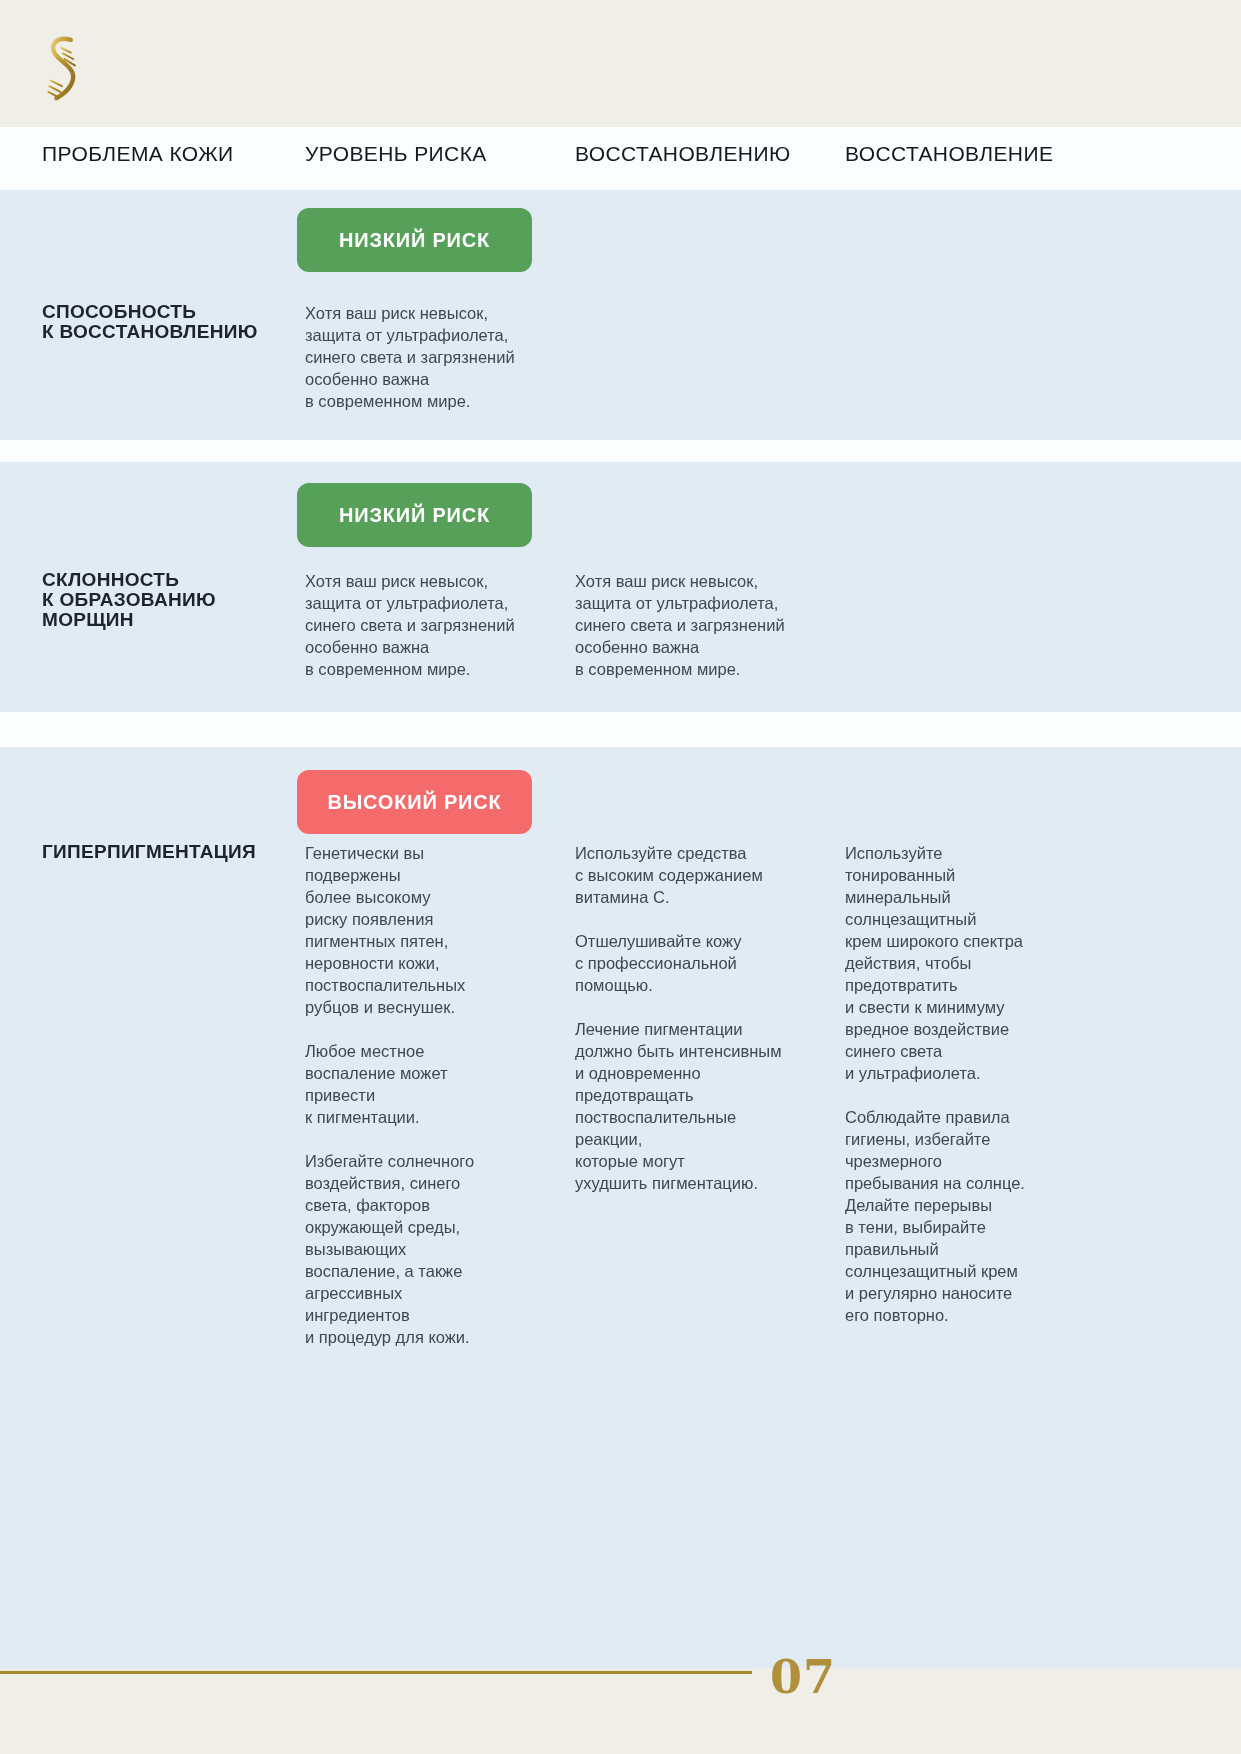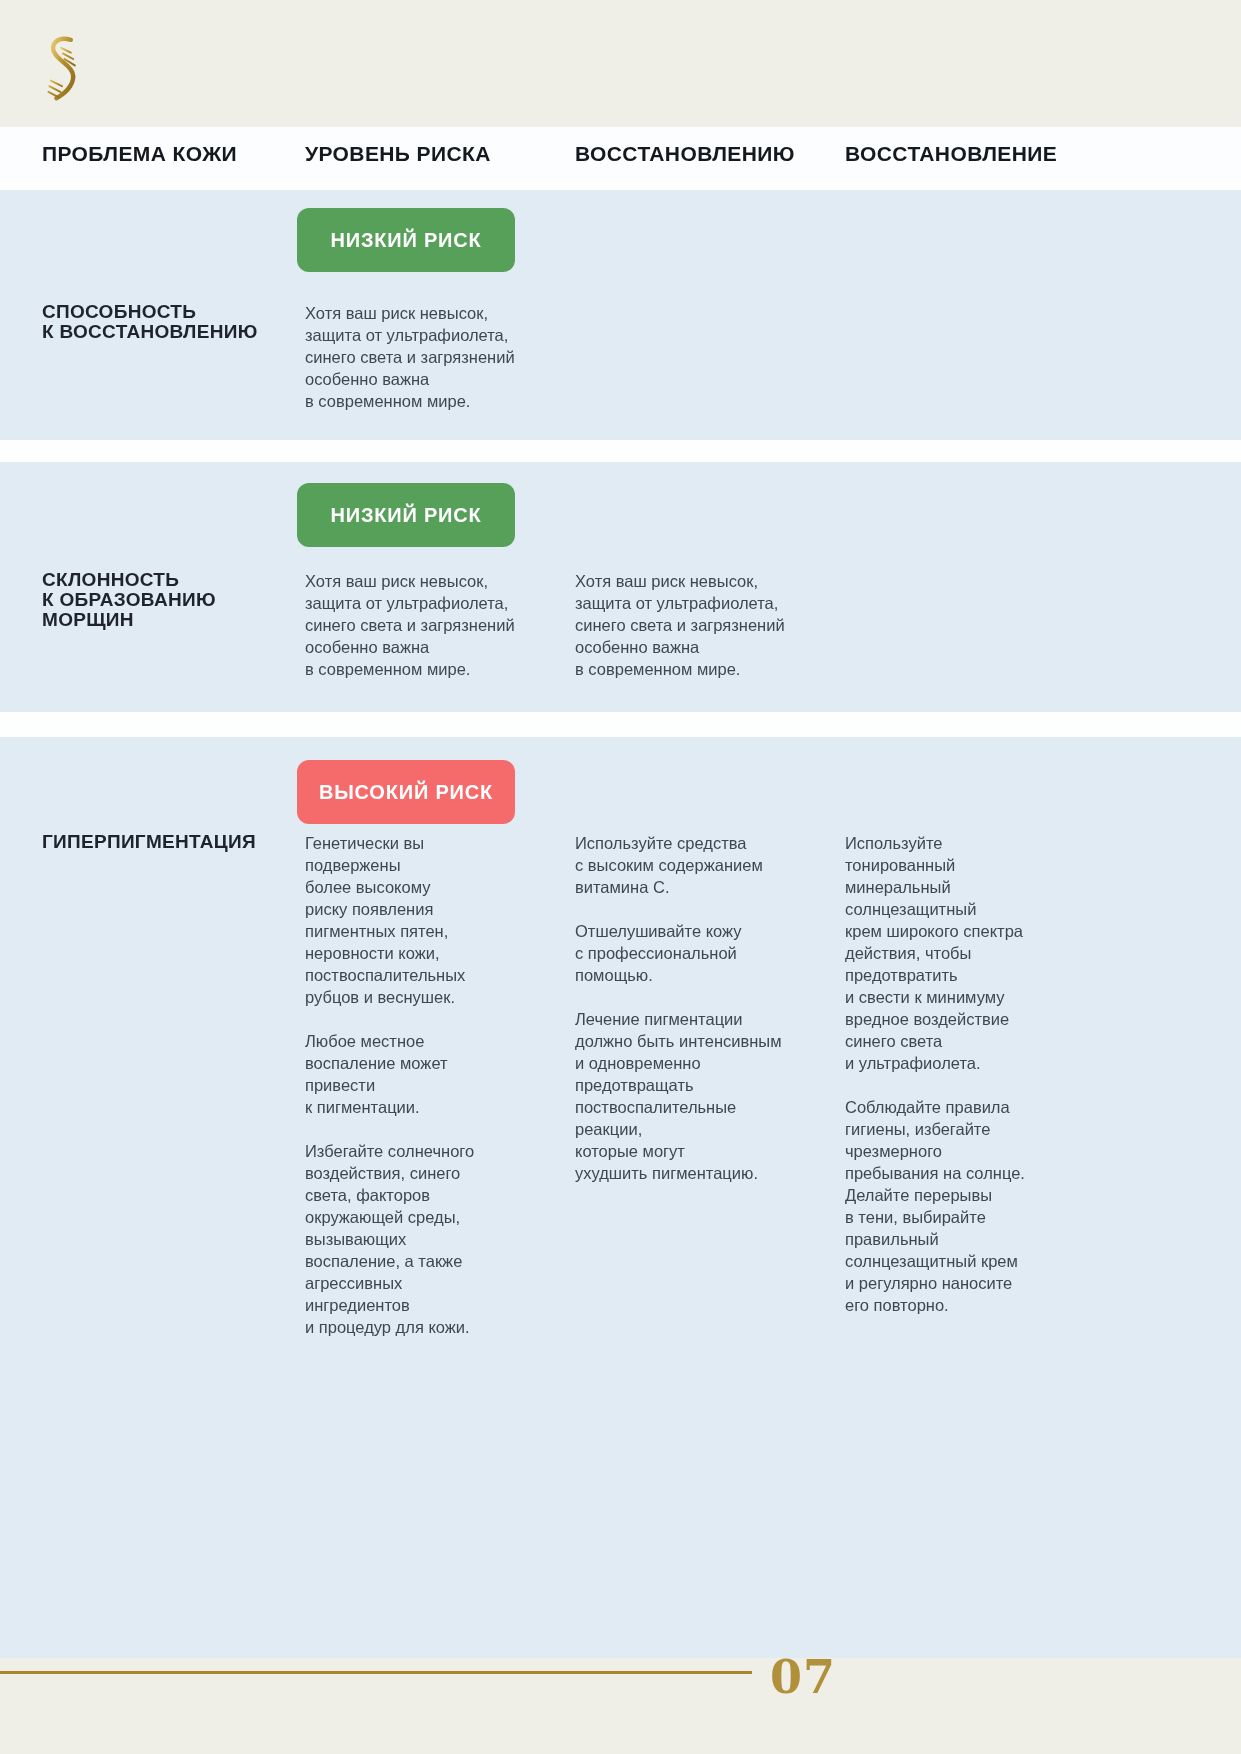--- a/index.html
+++ b/index.html
@@ -36,40 +36,40 @@
   .col-headers {
     height: 53px;
     background: #fbfdfe;
     display: grid;
     grid-template-columns: 263px 270px 270px 1fr;
     align-items: center;
     padding: 0 0 0 42px;
   }
   .col-headers .col-h {
     font-size: 21px;
-    font-weight: bold;
+    font-weight: normal;
     letter-spacing: 0.4px;
     color: #15181e;
     white-space: nowrap;
   }
 
   
   .card {
     position: relative;
     background: #e0ebf3;
     width: 1241px;
   }
   .card.c1 { margin-top: 10px; height: 250px; }
   .card.c2 { margin-top: 22px; height: 250px; }
-  .card.c3 { margin-top: 25px; height: 921px; }
+  .card.c3 { margin-top: 35px; height: 921px; }
 
   .badge {
     position: absolute;
     left: 297px;
-    width: 218px;
+    width: 235px;
     height: 64px;
     border-radius: 12px;
     display: flex;
     align-items: center;
     justify-content: center;
     color: #ffffff;
     font-size: 20px;
     font-weight: bold;
     letter-spacing: 0.8px;
     white-space: nowrap;

